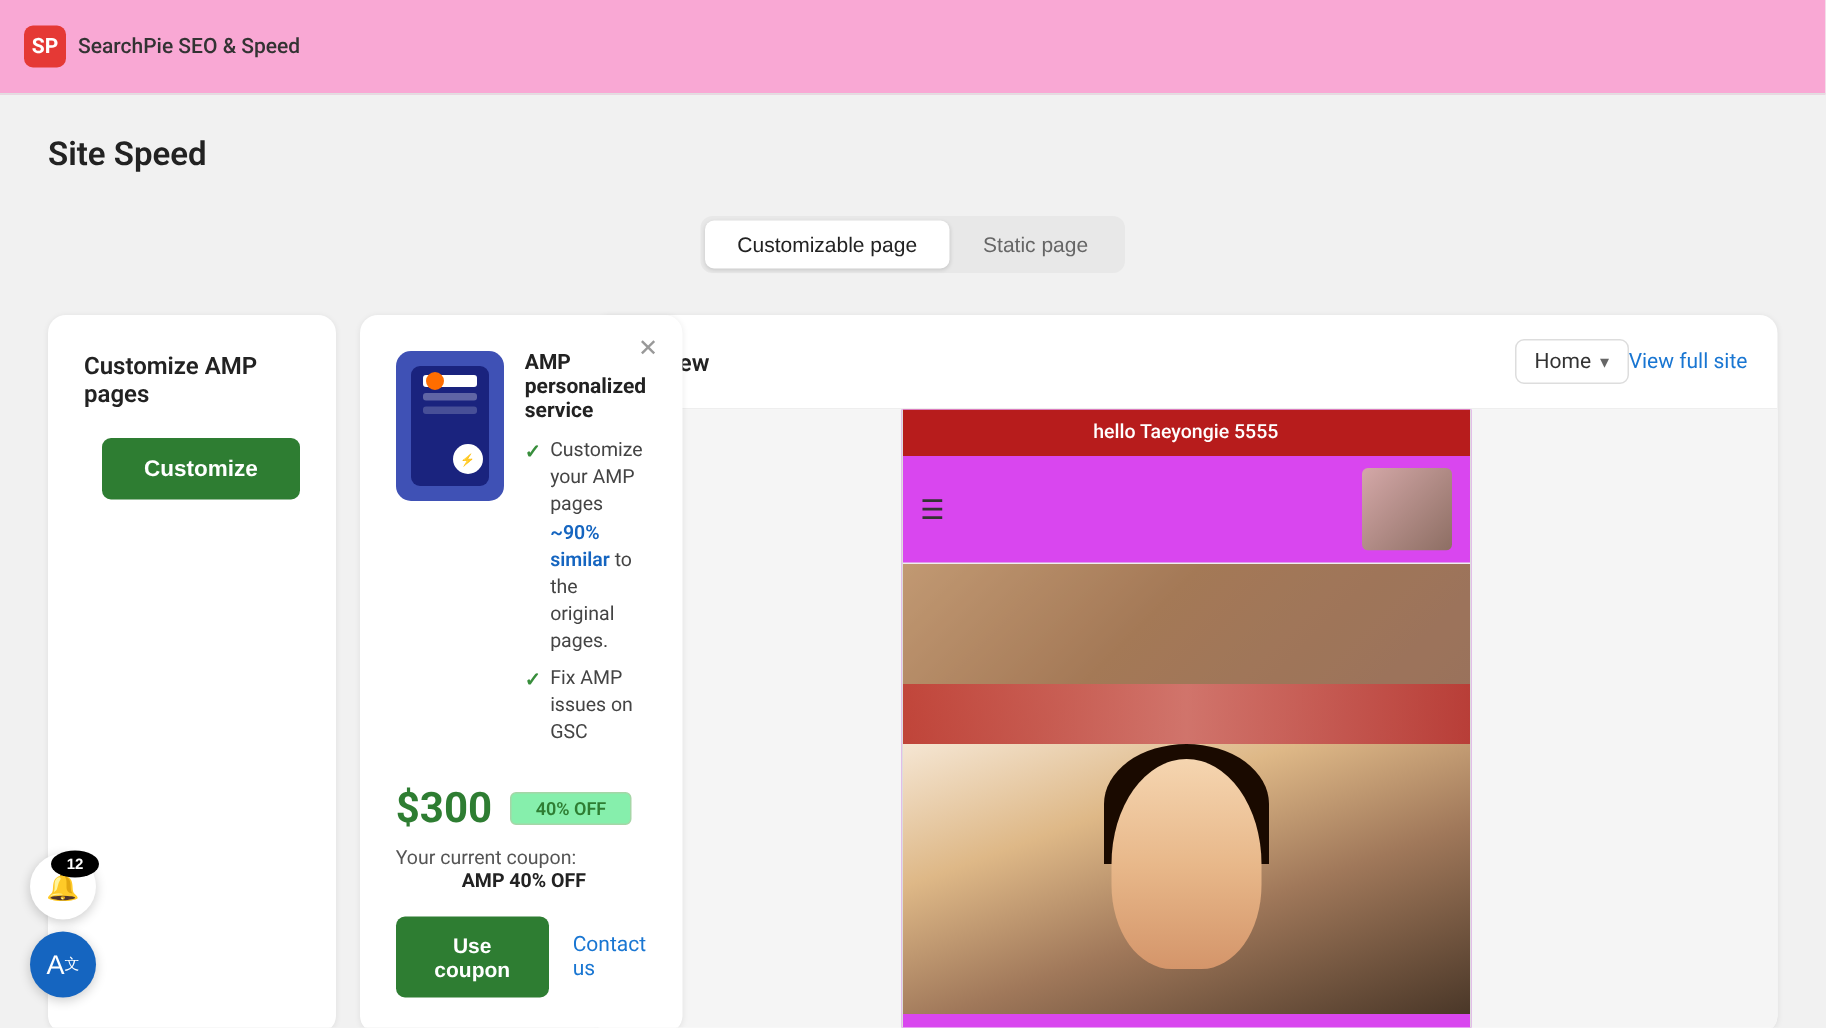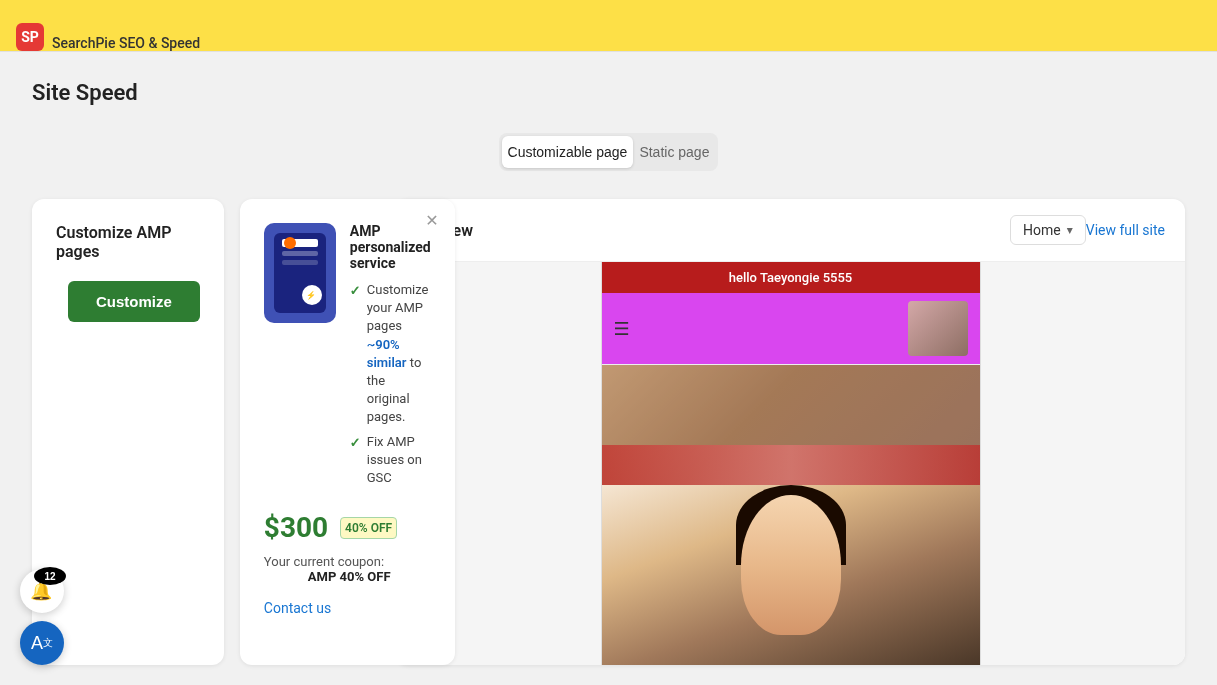--- a/index.html
+++ b/index.html
@@ -7,25 +7,25 @@
       font-family: -apple-system, BlinkMacSystemFont, 'Segoe UI', Roboto, sans-serif;
       background: #f1f1f1;
       width: 1217px;
       height: 685px;
       overflow: hidden;
       position: relative;
     }
 
     
     .top-bar {
-      background: #fde047;
+      background: #f9a8d4;
       border-bottom: 1px solid #e0e0e0;
-      height: 52px;
-      display: flex;
-      align-items: flex-end;
+      height: 63px;
+      display: flex;
+      align-items: center;
       padding: 0 16px;
       gap: 8px;
     }
     .app-icon {
       width: 28px;
       height: 28px;
       background: #e53935;
       border-radius: 6px;
       display: flex;
       align-items: center;
@@ -54,21 +54,21 @@
     
     .tab-switcher {
       display: flex;
       background: #e8e8e8;
       border-radius: 8px;
       padding: 3px;
       width: fit-content;
       margin: 0 auto 28px auto;
     }
     .tab-btn {
-      padding: 8px 6px;
+      padding: 8px 22px;
       border-radius: 6px;
       border: none;
       cursor: pointer;
       font-size: 14px;
       font-weight: 500;
       transition: background 0.2s;
     }
     .tab-btn.active {
       background: #fff;
       color: #222;
@@ -233,25 +233,25 @@
       align-items: center;
       gap: 12px;
       margin-bottom: 10px;
     }
     .price {
       font-size: 28px;
       font-weight: 700;
       color: #2e7d32;
     }
     .discount-badge {
-      background: #fef9c3;
+      background: #86efac;
       color: #2e7d32;
       border: 1px solid #a5d6a7;
       border-radius: 4px;
-      padding: 3px 4px;
+      padding: 3px 16px;
       font-size: 12px;
       font-weight: 600;
     }
     .coupon-text {
       font-size: 13px;
       color: #555;
       margin-bottom: 16px;
     }
     .coupon-code {
       font-weight: 700;
@@ -522,20 +522,21 @@
           <span class="price">$300</span>
           <span class="discount-badge">40% OFF</span>
         </div>
 
         <div class="coupon-text">
           <span>Your current coupon:</span>
           <span class="coupon-code">AMP 40% OFF</span>
         </div>
 
         <div class="action-row">
+          <button class="use-coupon-btn">Use coupon</button>
           <a class="contact-link">Contact us</a>
         </div>
       </div>
     </div>
 
     <div class="right-panel">
       <div class="preview-header">
         <span class="preview-label">Preview</span>
         <div class="page-selector">
           <span>Home</span>

